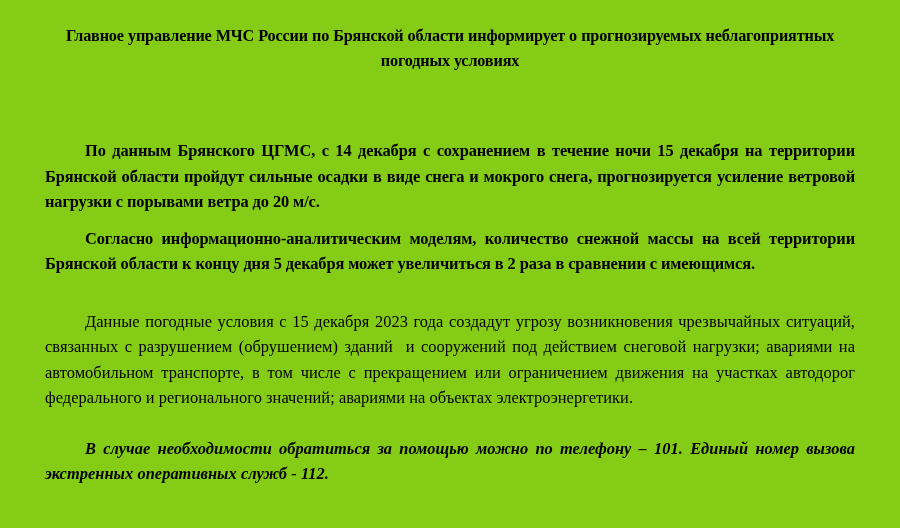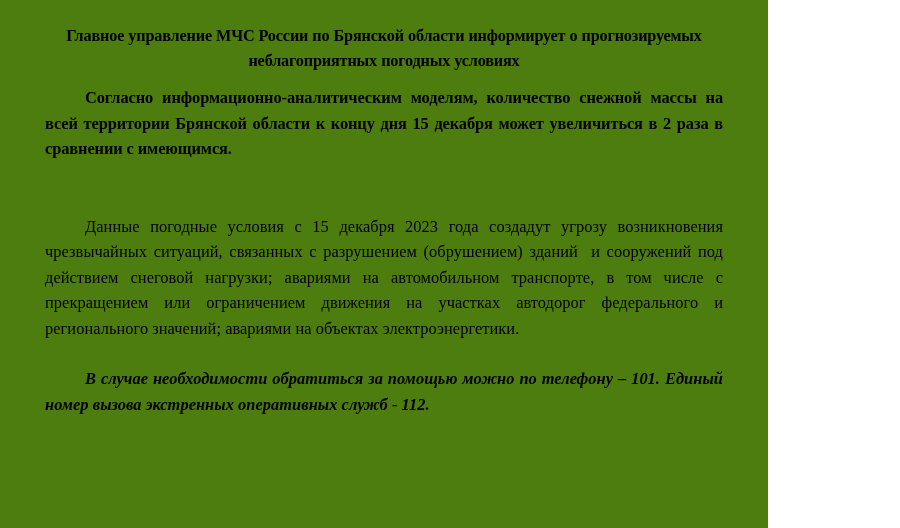--- a/index.html
+++ b/index.html
@@ -11,25 +11,25 @@
     width: 900px;
     height: 528px;
     background: #ffffff;
     font-family: "Liberation Serif", "DejaVu Serif", serif;
     color: #000000;
     overflow: hidden;
   }
 
   .page {
     position: relative;
-    width: 768px;
+    width: 900px;
     height: 528px;
     box-sizing: border-box;
     padding: 0 45px;
-    background: #4d7c0f;
+    background: #84cc16;
   }
 
   
   .doc-heading {
     margin: 0;
     padding-top: 24px;
     font-family: "Liberation Serif", "DejaVu Serif", serif;
     font-size: 16.2px;
     font-weight: bold;
     line-height: 25px;
@@ -69,34 +69,35 @@
   
   .block-forecast {
     margin-top: 64px;
   }
 
   .block-models {
     margin-top: 11px;
   }
 
   .block-risks {
-    margin-top: 52px;
+    margin-top: 32px;
   }
 
   .block-help {
     margin-top: 25px;
   }
 </style>
 </head>
 <body>
 
 <div class="page">
 
   <h1 class="doc-heading">Главное управление МЧС России по Брянской области информирует о прогнозируемых неблагоприятных погодных условиях</h1>
 
+  <p class="para bold block-forecast">По данным Брянского ЦГМС, с 14 декабря с сохранением в течение ночи 15 декабря на территории Брянской области пройдут сильные осадки в виде снега и мокрого снега, прогнозируется усиление ветровой нагрузки с порывами ветра до 20 м/с.</p>
 
-  <p class="para bold block-models">Согласно информационно-аналитическим моделям, количество снежной массы на всей территории Брянской области к концу дня 15 декабря может увеличиться в 2 раза в сравнении с имеющимся.</p>
+  <p class="para bold block-models">Согласно информационно-аналитическим моделям, количество снежной массы на всей территории Брянской области к концу дня 5 декабря может увеличиться в 2 раза в сравнении с имеющимся.</p>
 
   <p class="para plain block-risks">Данные погодные условия с 15 декабря 2023 года создадут угрозу возникновения чрезвычайных ситуаций, связанных с разрушением (обрушением) зданий  и сооружений под действием снеговой нагрузки; авариями на автомобильном транспорте, в том числе с прекращением или ограничением движения на участках автодорог федерального и регионального значений; авариями на объектах электроэнергетики.</p>
 
   <p class="para bold-italic block-help">В случае необходимости обратиться за помощью можно по телефону – 101. Единый номер вызова экстренных оперативных служб - 112.</p>
 
 </div>
 
 </body></html>

